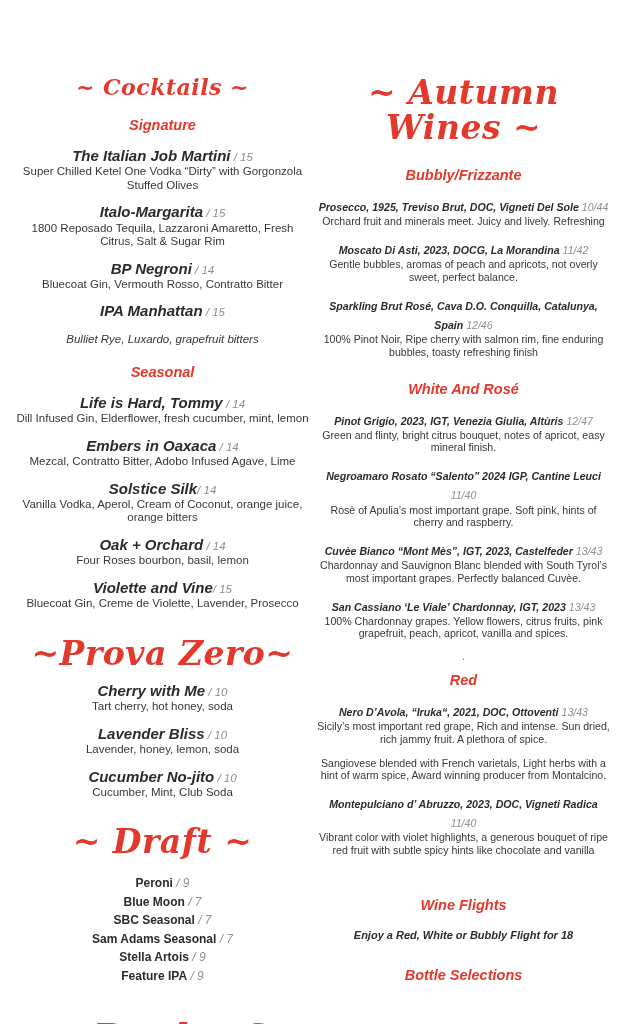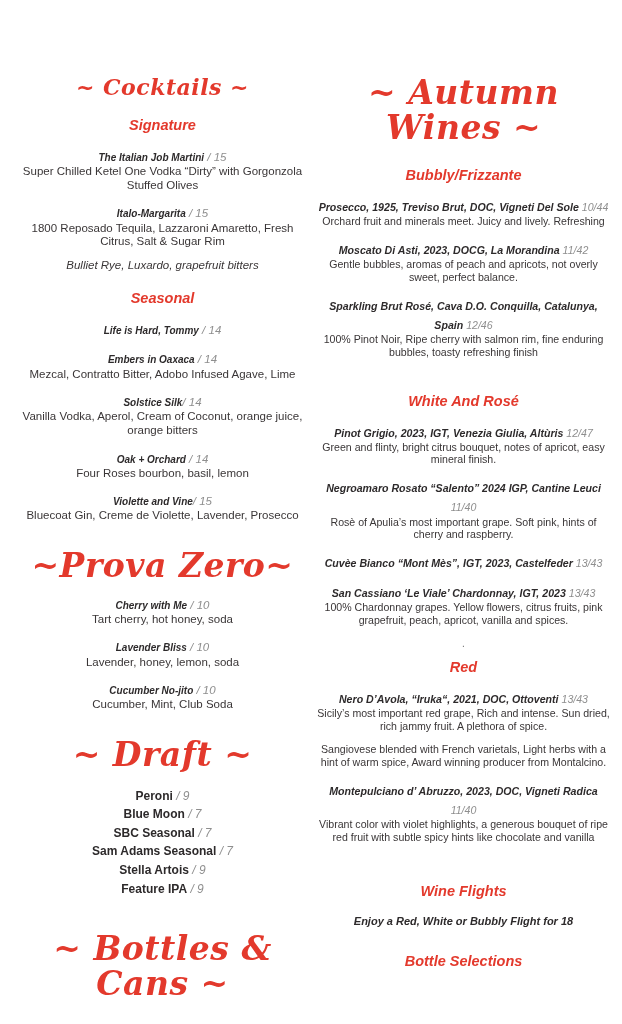--- a/index.html
+++ b/index.html
@@ -39,33 +39,33 @@
     color:var(--accent);
     font-weight:bold;
     font-style:italic;
     font-size:14.5px;
     margin:18px 0 13px 0;
   }
   .item{margin:0 0 10px 0;}
   .nm{
     font-weight:bold;
     font-style:italic;
-    font-size:10px;
+    font-size:15px;
   }
   .pr{
     color:var(--price);
     font-style:italic;
     font-size:11.5px;
   }
   .ds{
     font-size:11.5px;
     line-height:1.18;
     color:#3a3637;
   }
-  .ds.italic{font-style:italic;}
+  .ds.italic{font-style:italic;margin-top:12px;}
   
   .col-right .nm,.col-right .pr{font-size:10.6px;}
   .col-right .ds{font-size:10.6px;line-height:1.2;}
   .col-right .item{margin-bottom:11px;}
   .beer-line{
     font-weight:bold;
     font-size:12px;
     line-height:1.55;
   }
   .beer-line .pr{font-size:12px;font-weight:normal;}
@@ -98,29 +98,35 @@
 
       <div class="item">
         <div class="wine-head"><span class="nm">The Italian Job Martini</span><span class="pr"> /  15</span></div>
         <div class="ds">Super Chilled Ketel One Vodka “Dirty” with Gorgonzola Stuffed Olives</div>
       </div>
       <div class="item">
         <div class="wine-head"><span class="nm">Italo-Margarita</span><span class="pr"> /  15</span></div>
         <div class="ds">1800 Reposado Tequila, Lazzaroni Amaretto, Fresh Citrus, Salt &amp; Sugar Rim</div>
       </div>
       <div class="item">
+        <div class="wine-head"><span class="nm">BP Negroni</span><span class="pr"> /  14</span></div>
+        <div class="ds">Bluecoat Gin, Vermouth Rosso, Contratto Bitter</div>
+      </div>
+      <div class="item">
+        <div class="wine-head"><span class="nm">IPA Manhattan</span><span class="pr"> /  15</span></div>
         <div class="ds italic">Bulliet Rye, Luxardo, grapefruit bitters</div>
       </div>
     </div>
 
     <div>
       <div class="subhead">Seasonal</div>
 
       <div class="item">
         <div class="wine-head"><span class="nm">Life is Hard, Tommy</span><span class="pr"> /  14</span></div>
+        <div class="ds">Dill Infused Gin, Elderflower, fresh cucumber, mint, lemon</div>
       </div>
       <div class="item">
         <div class="wine-head"><span class="nm">Embers in Oaxaca</span><span class="pr"> /  14</span></div>
         <div class="ds">Mezcal, Contratto Bitter, Adobo Infused Agave, Lime</div>
       </div>
       <div class="item">
         <div class="wine-head"><span class="nm">Solstice Silk</span><span class="pr">/  14</span></div>
         <div class="ds">Vanilla Vodka, Aperol, Cream of Coconut, orange juice, orange bitters</div>
       </div>
       <div class="item">
@@ -181,31 +187,32 @@
         <div class="wine-head"><span class="nm">Moscato Di Asti, 2023, DOCG, La Morandina</span><span class="pr"> 11/42</span></div>
         <div class="ds">Gentle bubbles, aromas of peach and apricots, not overly sweet, perfect balance.</div>
       </div>
       <div class="item">
         <div class="wine-head"><span class="nm">Sparkling Brut Rosé, Cava D.O. Conquilla, Catalunya, Spain</span><span class="pr"> 12/46</span></div>
         <div class="ds">100% Pinot Noir, Ripe cherry with salmon rim, fine enduring bubbles, toasty refreshing finish</div>
       </div>
     </div>
 
     <div>
-      <div class="subhead" style="margin-top:34px;">White And Rosé</div>
+      <div class="subhead" style="margin-top:22px;">White And Rosé</div>
       <div class="item">
         <div class="wine-head"><span class="nm">Pinot Grigio, 2023, IGT, Venezia Giulia, Altùris</span><span class="pr"> 12/47</span></div>
         <div class="ds">Green and flinty, bright citrus bouquet, notes of apricot, easy mineral finish.</div>
       </div>
       <div class="item">
         <div class="wine-head"><span class="nm">Negroamaro Rosato “Salento” 2024 IGP, Cantine Leuci</span><span class="pr"> 11/40</span></div>
         <div class="ds">Rosè of Apulia’s most important grape. Soft pink, hints of cherry and raspberry.</div>
       </div>
       <div class="item">
         <div class="wine-head"><span class="nm">Cuvèe Bianco “Mont Mès”, IGT, 2023, Castelfeder</span><span class="pr">  13/43</span></div>
+        <div class="ds">Chardonnay and Sauvignon Blanc blended with South Tyrol’s most important grapes. Perfectly balanced Cuvèe.</div>
       </div>
       <div class="item">
         <div class="wine-head"><span class="nm">San Cassiano ‘Le Viale’ Chardonnay, IGT, 2023</span><span class="pr"> 13/43</span></div>
         <div class="ds">100% Chardonnay grapes. Yellow flowers, citrus fruits, pink grapefruit, peach, apricot, vanilla and spices.</div>
       </div>
       <div class="tiny-dot">.</div>
     </div>
 
     <div>
       <div class="subhead" style="margin-top:10px;">Red</div>

